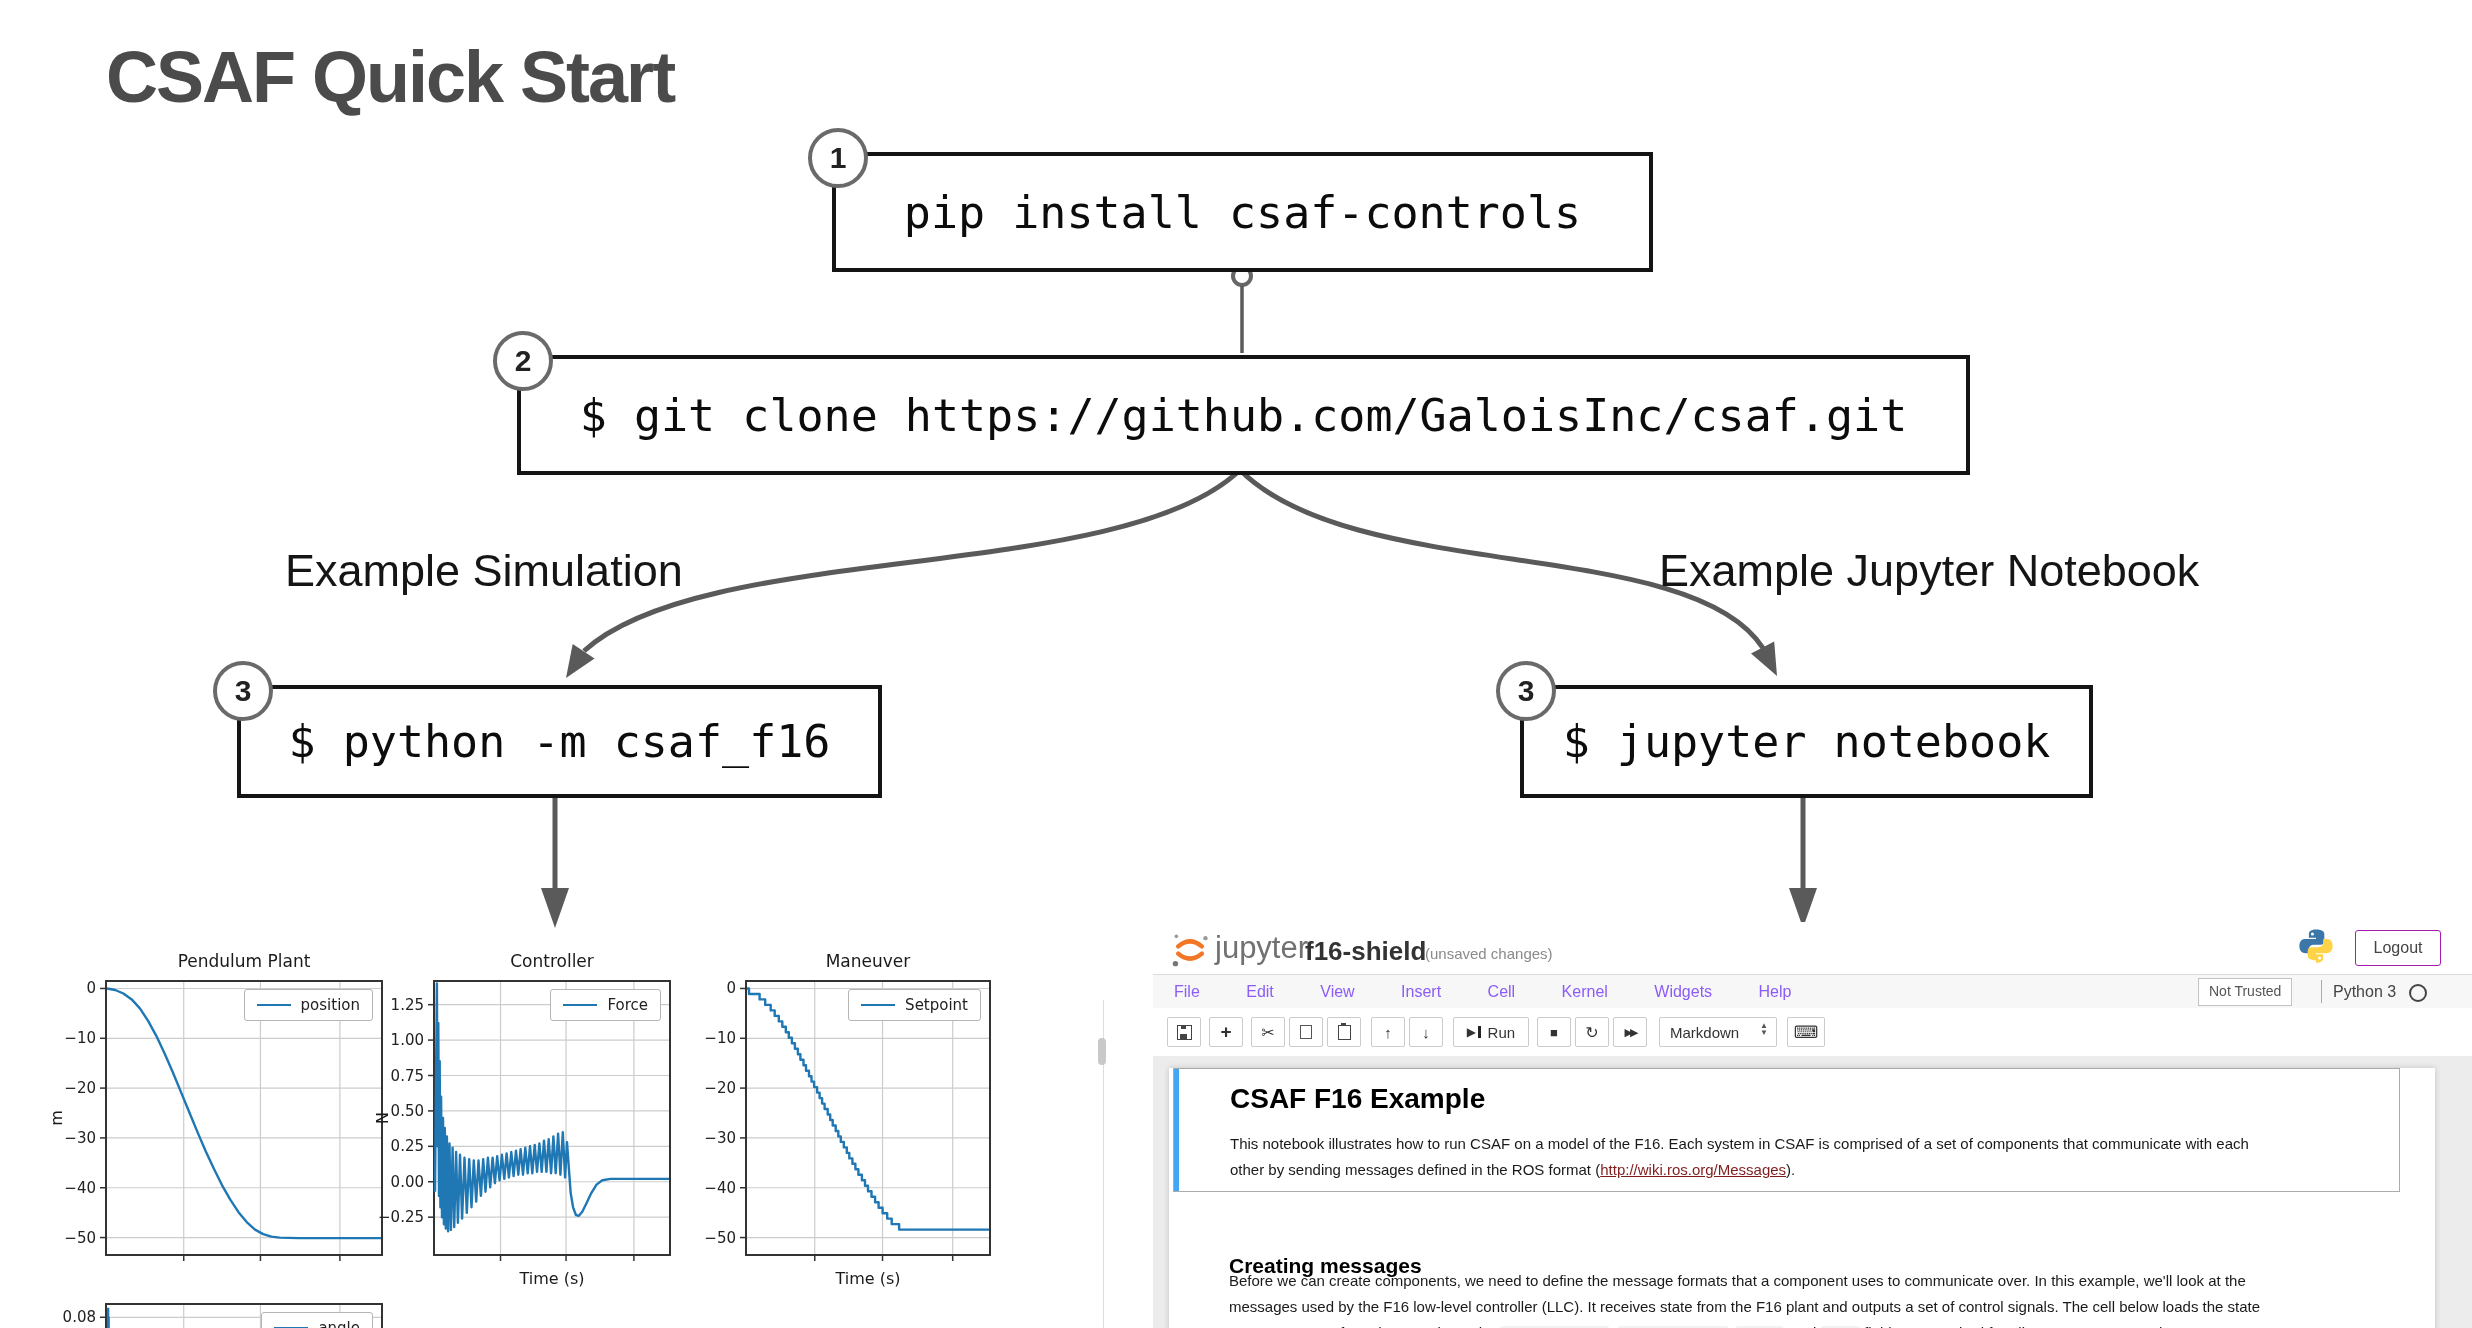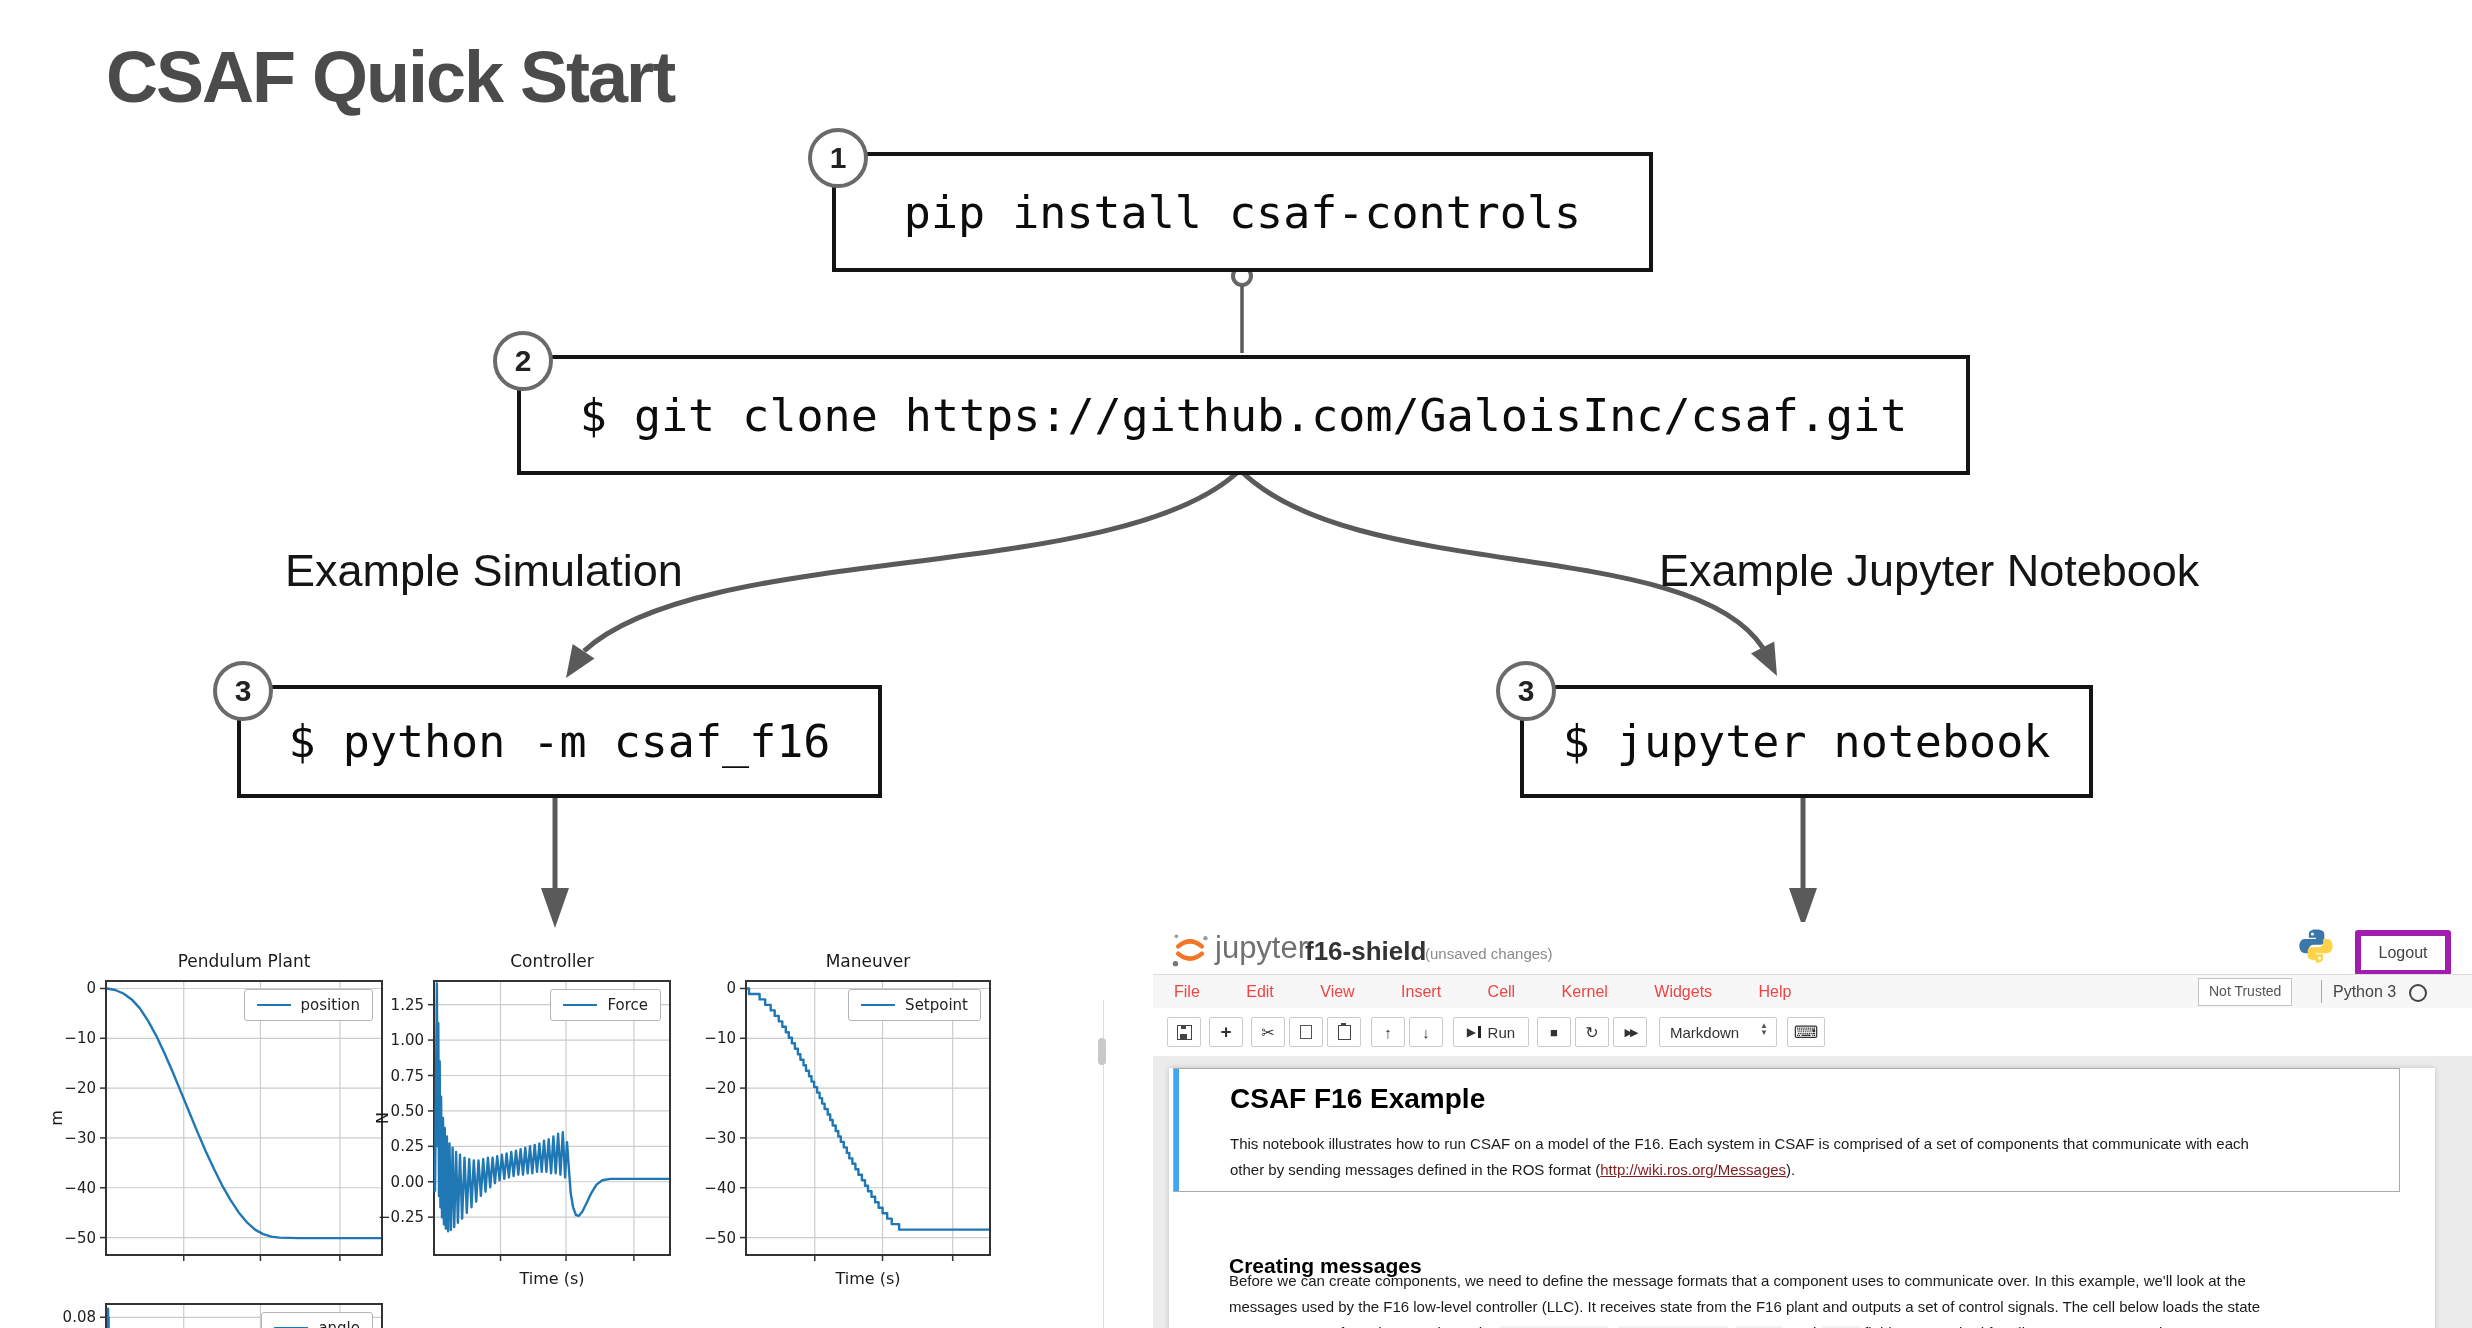--- a/index.html
+++ b/index.html
@@ -29,25 +29,25 @@
          font-family:"DejaVu Sans",sans-serif;font-size:15px;color:#222;white-space:nowrap;}
   .legend{position:absolute;right:8px;top:7px;display:flex;align-items:center;gap:10px;
           border:1px solid #b5b5b5;border-radius:3px;background:#fff;padding:6px 12px;
           font-family:"DejaVu Sans",sans-serif;font-size:15px;color:#222;}
   .lg-line{display:inline-block;width:34px;height:0;border-top:2.6px solid #1f77b4;}
   
   #notebook{left:1153px;top:922px;width:1319px;height:406px;background:#fff;overflow:hidden;}
   #nb-logo-text{left:62px;top:8px;font-size:31px;color:#717171;}
   #nb-filename{left:152px;top:14px;font-size:26px;font-weight:600;color:#333;}
   #nb-status{left:272px;top:23px;font-size:15px;color:#8a8a8a;text-align:right;}
-  #nb-logout{left:1202px;top:8px;width:84px;height:34px;border:6px solid #a21caf;border-radius:3px;
+  #nb-logout{left:1202px;top:8px;width:84px;height:34px;border:1px solid #a21caf;border-radius:3px;
              background:#fff;font-size:16px;color:#444;display:flex;align-items:center;justify-content:center;}
   #nb-menubar{left:0;top:52px;width:1319px;height:34px;background:#f7f7f7;
               border-top:1px solid #dcdcdc;border-bottom:1px solid #e3e3e3;}
-  .menu-item{display:inline-block;padding:0 21px;font-size:16px;color:#ef4444;line-height:33px;}
+  .menu-item{display:inline-block;padding:0 21px;font-size:16px;color:#8b5cf6;line-height:33px;}
   #nb-trust{position:absolute;left:1045px;top:3px;height:26px;padding:0 10px;border:1px solid #c3c3c3;
             background:#fff;font-size:14px;color:#555;line-height:25px;}
   #nb-sep{position:absolute;left:1168px;top:5px;width:1px;height:23px;background:#aaa;}
   #nb-kernel{position:absolute;left:1180px;top:0;font-size:16px;color:#444;line-height:33px;}
   #nb-kernel-circle{position:absolute;left:1256px;top:9px;width:14px;height:14px;border:2px solid #444;border-radius:50%;}
   #nb-toolbar{left:0;top:86px;width:1319px;height:48px;background:#fff;}
   .tb-btn{position:absolute;top:9px;height:30px;min-width:34px;border:1px solid #cbcbcb;border-radius:2px;
           background:#fff;color:#333;display:flex;align-items:center;justify-content:center;
           font-size:15px;box-sizing:border-box;}
   .i-save{display:inline-block;width:13px;height:13px;border:1.6px solid #444;position:relative;}

